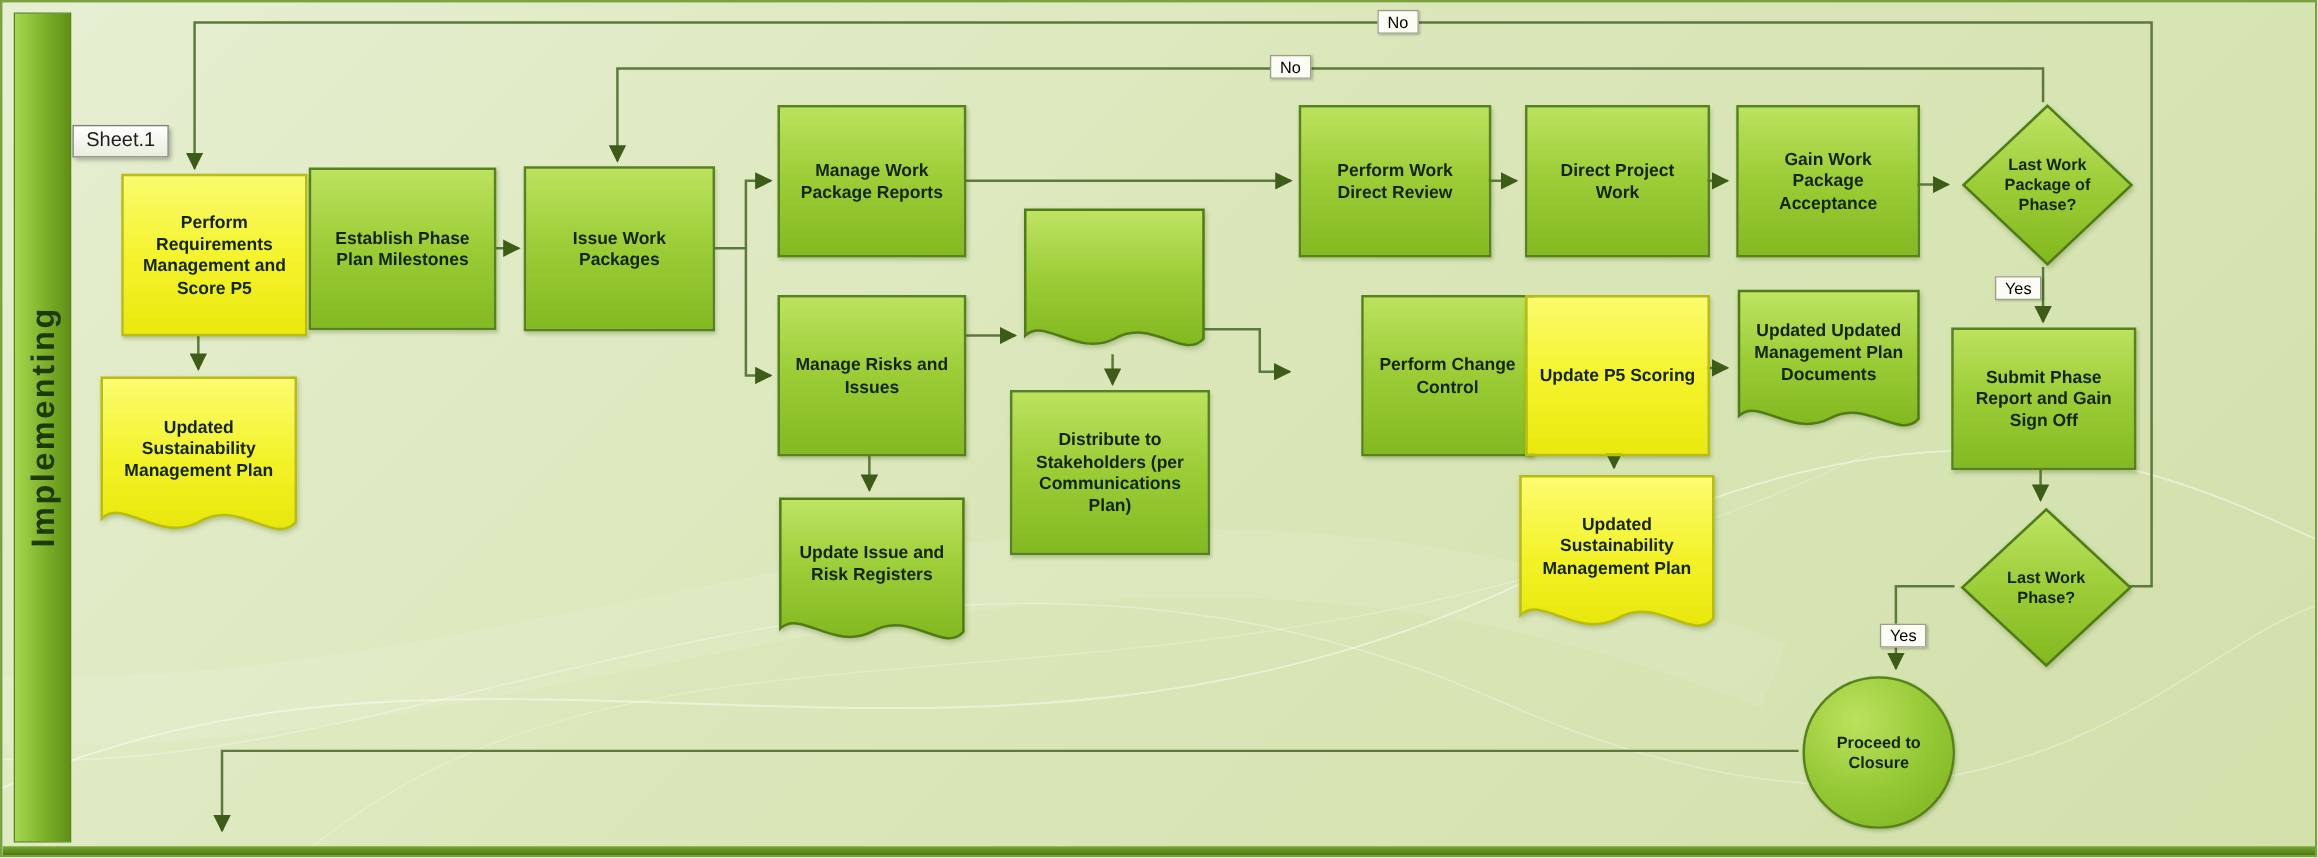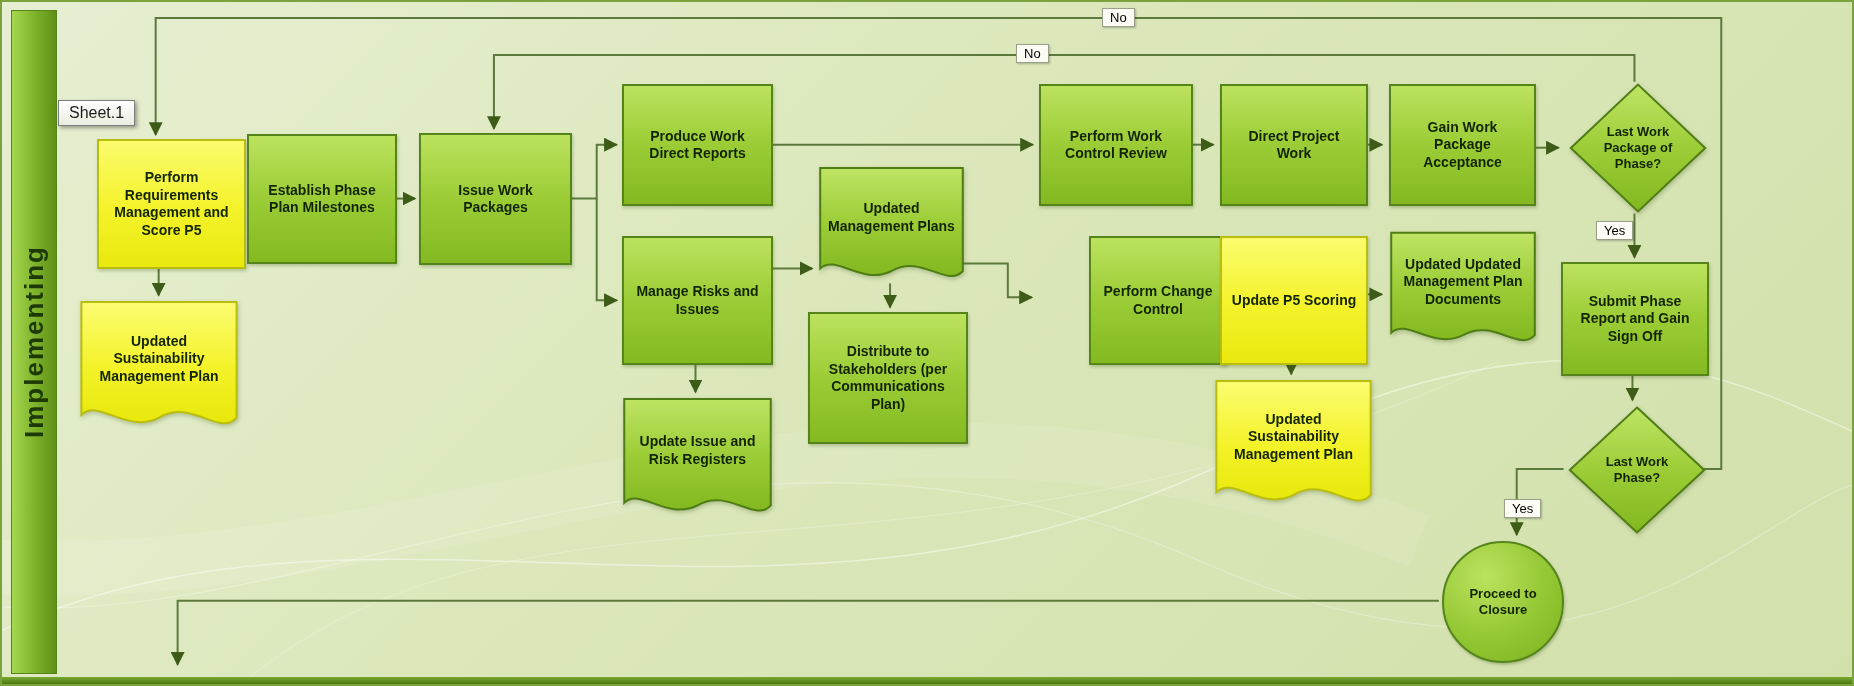--- a/index.html
+++ b/index.html
@@ -105,30 +105,30 @@
   <div class="node process yellow" style="left:95px;top:137px;width:149px;height:130px">
     <span class="lbl">Perform Requirements Management and Score P5</span>
   </div>
   <div class="node process" style="left:245px;top:132px;width:150px;height:130px">
     <span class="lbl">Establish Phase Plan Milestones</span>
   </div>
   <div class="node process" style="left:417px;top:131px;width:153px;height:132px">
     <span class="lbl">Issue Work Packages</span>
   </div>
   <div class="node process" style="left:620px;top:82px;width:151px;height:122px">
-    <span class="lbl">Produce Work Direct Reports</span>
+    <span class="lbl">Manage Work Package Reports</span>
   </div>
   <div class="node process" style="left:806px;top:310px;width:160px;height:132px">
     <span class="lbl">Distribute to Stakeholders (per Communications Plan)</span>
   </div>
   <div class="node process" style="left:620px;top:234px;width:151px;height:129px">
     <span class="lbl">Manage Risks and Issues</span>
   </div>
   <div class="node process" style="left:1037px;top:82px;width:154px;height:122px">
-    <span class="lbl">Perform Work Control Review</span>
+    <span class="lbl">Perform Work Direct Review</span>
   </div>
   <div class="node process" style="left:1218px;top:82px;width:148px;height:122px">
     <span class="lbl">Direct Project Work</span>
   </div>
   <div class="node process" style="left:1387px;top:82px;width:147px;height:122px">
     <span class="lbl">Gain Work Package Acceptance</span>
   </div>
   <div class="node process" style="left:1087px;top:234px;width:138px;height:129px">
     <span class="lbl">Perform Change Control</span>
   </div>
@@ -136,21 +136,20 @@
     <span class="lbl">Update P5 Scoring</span>
   </div>
   <div class="node process" style="left:1559px;top:260px;width:148px;height:114px">
     <span class="lbl">Submit Phase Report and Gain Sign Off</span>
   </div>
 
   <div class="node doc shapebox" style="left:816px;top:164px;width:147px;height:125px">
     <svg class="shape" viewBox="0 0 100 100" preserveAspectRatio="none">
       <path class="green-fill" vector-effect="non-scaling-stroke" d="M1.5,1.5 H98.5 V84 C88,98 70,70 50,84 C30,96 12,70 1.5,82 Z"></path>
     </svg>
-    <span class="lbl">Updated Management Plans</span>
   </div>
   <div class="node doc shapebox" style="left:1387px;top:229px;width:148px;height:124px">
     <svg class="shape" viewBox="0 0 100 100" preserveAspectRatio="none">
       <path class="green-fill" vector-effect="non-scaling-stroke" d="M1.5,1.5 H98.5 V84 C88,98 70,70 50,84 C30,96 12,70 1.5,82 Z"></path>
     </svg>
     <span class="lbl">Updated Updated Management Plan Documents</span>
   </div>
   <div class="node doc shapebox" style="left:77px;top:298px;width:160px;height:140px">
     <svg class="shape" viewBox="0 0 100 100" preserveAspectRatio="none">
       <path class="yellow-fill" vector-effect="non-scaling-stroke" d="M1.5,1.5 H98.5 V84 C88,98 70,70 50,84 C30,96 12,70 1.5,82 Z"></path>

